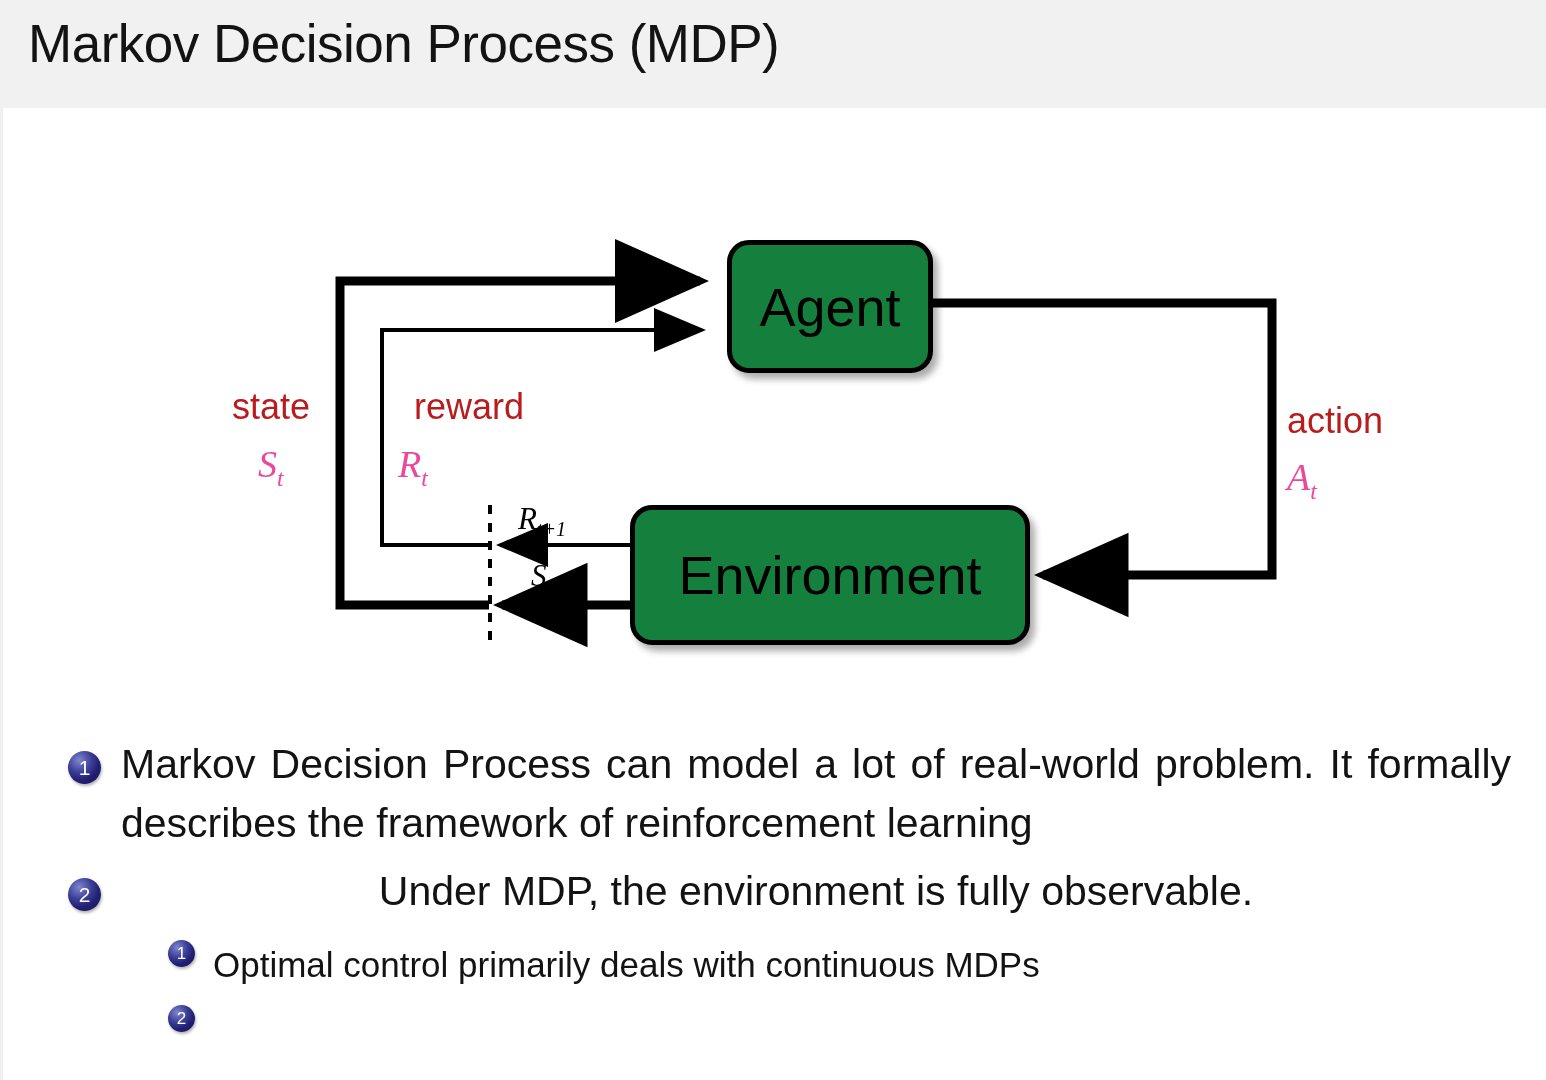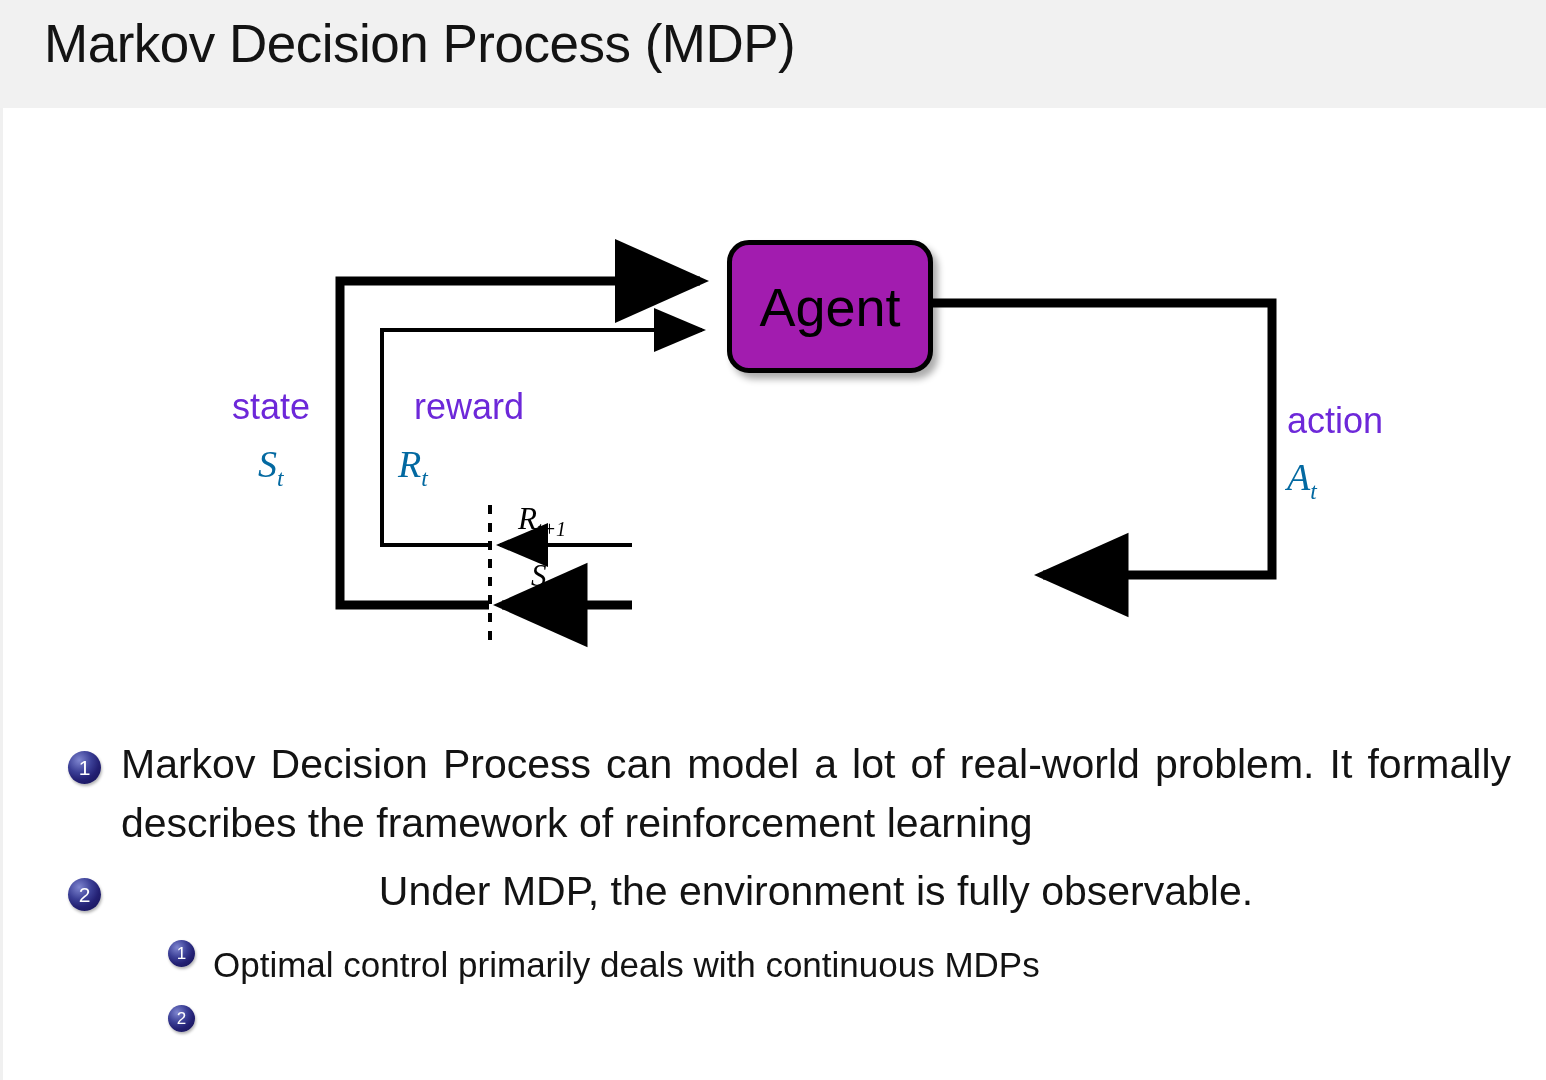--- a/index.html
+++ b/index.html
@@ -26,21 +26,21 @@
 
   
   .header-band {
     position: absolute;
     left: 0; top: 0;
     width: 1546px; height: 108px;
     background: #f1f1f1;
   }
   .header-title {
     position: absolute;
-    left: 44px;
+    left: 28px;
     top: 13px;
     font-size: 53px;
     font-weight: 400;
     letter-spacing: -0.5px;
     color: #131313;
     white-space: nowrap;
     font-family: "Liberation Sans", sans-serif;
   }
 
   
@@ -48,21 +48,21 @@
     position: absolute;
     left: 0;
     top: 108px;
     width: 1546px;
     height: 610px;
   }
   .diagram svg { display: block; }
 
   .node-box {
     position: absolute;
-    background: #a21caf;
+    background: #15803d;
     border: 5px solid #000000;
     border-radius: 22px;
     box-shadow: 5px 6px 7px rgba(0,0,0,0.33);
     display: flex;
     align-items: center;
     justify-content: center;
     box-sizing: border-box;
   }
   .node-label {
     font-family: "Liberation Sans", sans-serif;
@@ -76,30 +76,30 @@
   }
   #environment-box {
     left: 630px; top: 397px; width: 400px; height: 140px;
   }
 
   
   .diag-word {
     position: absolute;
     font-family: "Liberation Sans", sans-serif;
     font-size: 36px;
-    color: #6d28d9;
+    color: #b91c1c;
     white-space: nowrap;
     line-height: 1;
   }
   .diag-math {
     position: absolute;
     font-family: "Liberation Serif", serif;
     font-style: italic;
     font-size: 38px;
-    color: #0369a1;
+    color: #ec4899;
     white-space: nowrap;
     line-height: 1;
   }
   .diag-math sub {
     font-size: 0.62em;
     font-style: italic;
   }
   .diag-math-sm {
     position: absolute;
     font-family: "Liberation Serif", serif;
@@ -224,20 +224,23 @@
 
     <g>
       <path d="M933,195 L1272,195 L1272,467 L1043,467" fill="none" stroke="#000" stroke-width="9" stroke-linejoin="miter" marker-end="url(#arrow-thick)"></path>
     </g>
   </svg>
 
   <div class="node-box" id="agent-box">
     <span class="node-label">Agent</span>
   </div>
 
+  <div class="node-box" id="environment-box">
+    <span class="node-label">Environment</span>
+  </div>
 
   <div class="diag-word" id="label-state">state</div>
   <div class="diag-math" id="label-state-sym">
     <span>S</span><sub>t</sub>
   </div>
 
   <div class="diag-word" id="label-reward">reward</div>
   <div class="diag-math" id="label-reward-sym">
     <span>R</span><sub>t</sub>
   </div>

